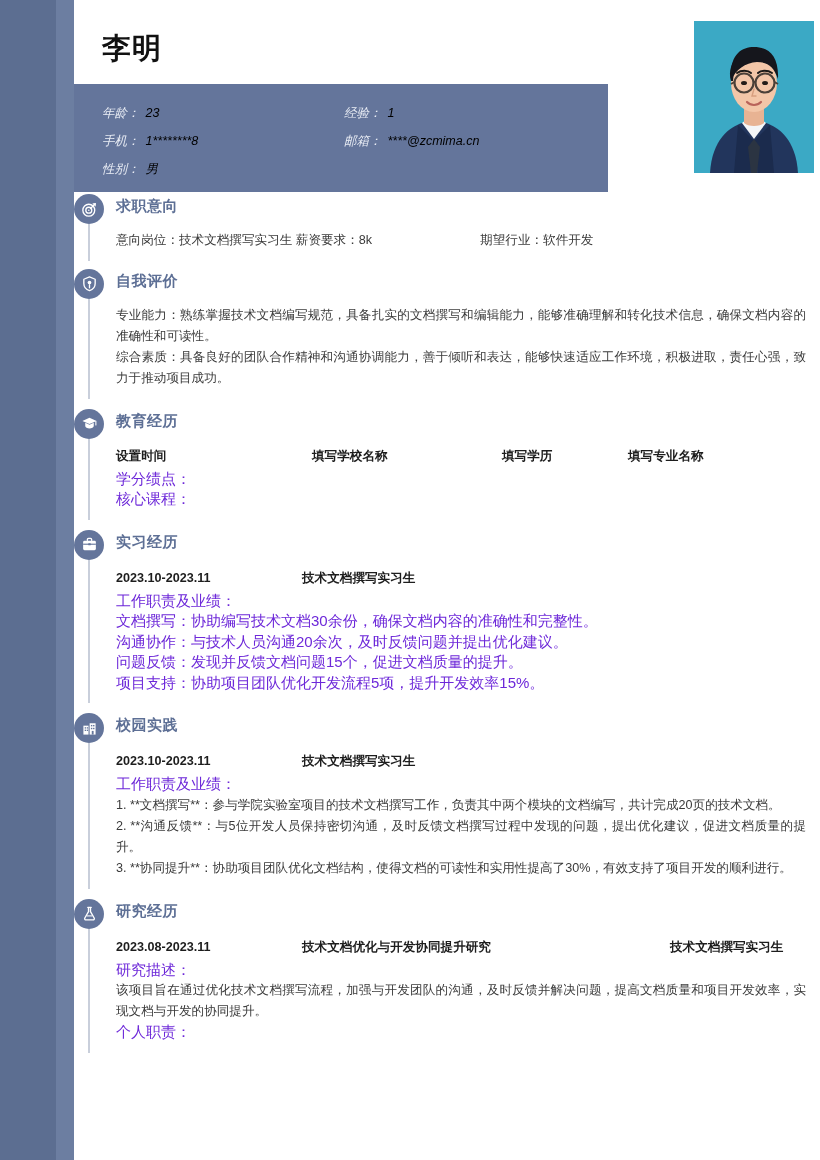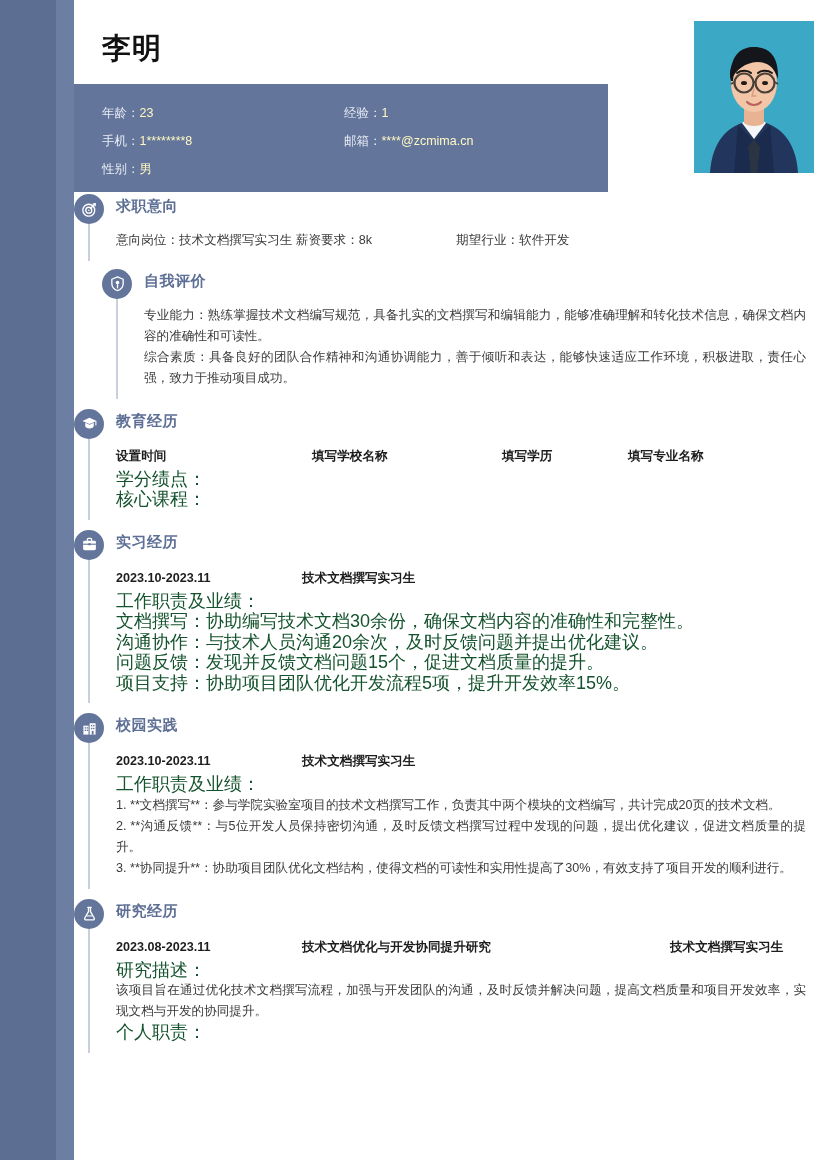--- a/index.html
+++ b/index.html
@@ -78,39 +78,41 @@
     top: 84px;
     width: 534px;
     height: 108px;
     background: #64759b;
   }
   .info-grid {
     position: absolute;
     left: 28px;
     top: 15px;
     width: 500px;
+    font-style: italic;
   }
   .info-row {
     display: flex;
     height: 28px;
     align-items: center;
   }
   .info-cell {
     display: flex;
     align-items: baseline;
     font-size: 12.5px;
     color: #ffffff;
   }
   .info-cell.col1 { width: 242px; }
   .info-cell .lbl {
     color: #e8ecf4;
     white-space: nowrap;
   }
   .info-cell .val {
-    color: #fef9c3;
+    color: #000000;
+    margin-left: 6px;
     white-space: nowrap;
   }
 
   
   .photo-frame {
     position: absolute;
     left: 620px;
     top: 21px;
     width: 120px;
     height: 152px;
@@ -165,39 +167,39 @@
     width: 2px;
     background: #c9cfdb;
   }
   .sec-body {
     padding-left: 42px;
     padding-right: 14px;
     padding-bottom: 10px;
   }
 
   .line {
-    font-size: 18px;
-    color: #14532d;
+    font-size: 15px;
+    color: #6d28d9;
     line-height: 20.5px;
   }
   .para {
     font-size: 12.6px;
     color: #3a3a3a;
     line-height: 21px;
     text-align: justify;
   }
   .inline-row {
     display: flex;
     font-size: 12.6px;
     color: #3a3a3a;
     line-height: 20.5px;
     align-items: flex-end;
   }
   .intent-a { white-space: nowrap; }
-  .intent-b { white-space: nowrap; margin-left: 84px; }
+  .intent-b { white-space: nowrap; margin-left: 108px; }
 
   
   .edu-head {
     display: flex;
     font-size: 12.6px;
     font-weight: bold;
     color: #1d1d1d;
     line-height: 22px;
     margin-bottom: 2px;
   }
@@ -322,21 +324,21 @@
         <div class="sec-title">求职意向</div>
       </div>
       <div class="sec-body">
         <div class="inline-row">
           <span class="intent-a"><span>意向岗位：</span><span>技术文档撰写实习生</span>&nbsp;<span>薪资要求：</span><span>8k</span></span>
           <span class="intent-b"><span>期望行业：</span><span>软件开发</span></span>
         </div>
       </div>
     </div>
 
-    <div class="section" style="padding-top:8px;margin-left:28px;">
+    <div class="section" style="padding-top:8px;">
       <div class="rail" style="top:38px;"></div>
       <div class="sec-head">
         <div class="sec-icon">
           <svg width="17" height="17" viewBox="0 0 24 24">
             <path d="M12 2.6 L20 6 V12 C20 17 16.4 20.6 12 22 C7.6 20.6 4 17 4 12 V6 Z" fill="none" stroke="#ffffff" stroke-width="1.9" stroke-linejoin="round"></path>
             <circle cx="12" cy="10.6" r="2.6" fill="#ffffff"></circle>
             <path d="M12 13.6 V18" stroke="#ffffff" stroke-width="1.9" stroke-linecap="round"></path>
           </svg>
         </div>
         <div class="sec-title">自我评价</div>

